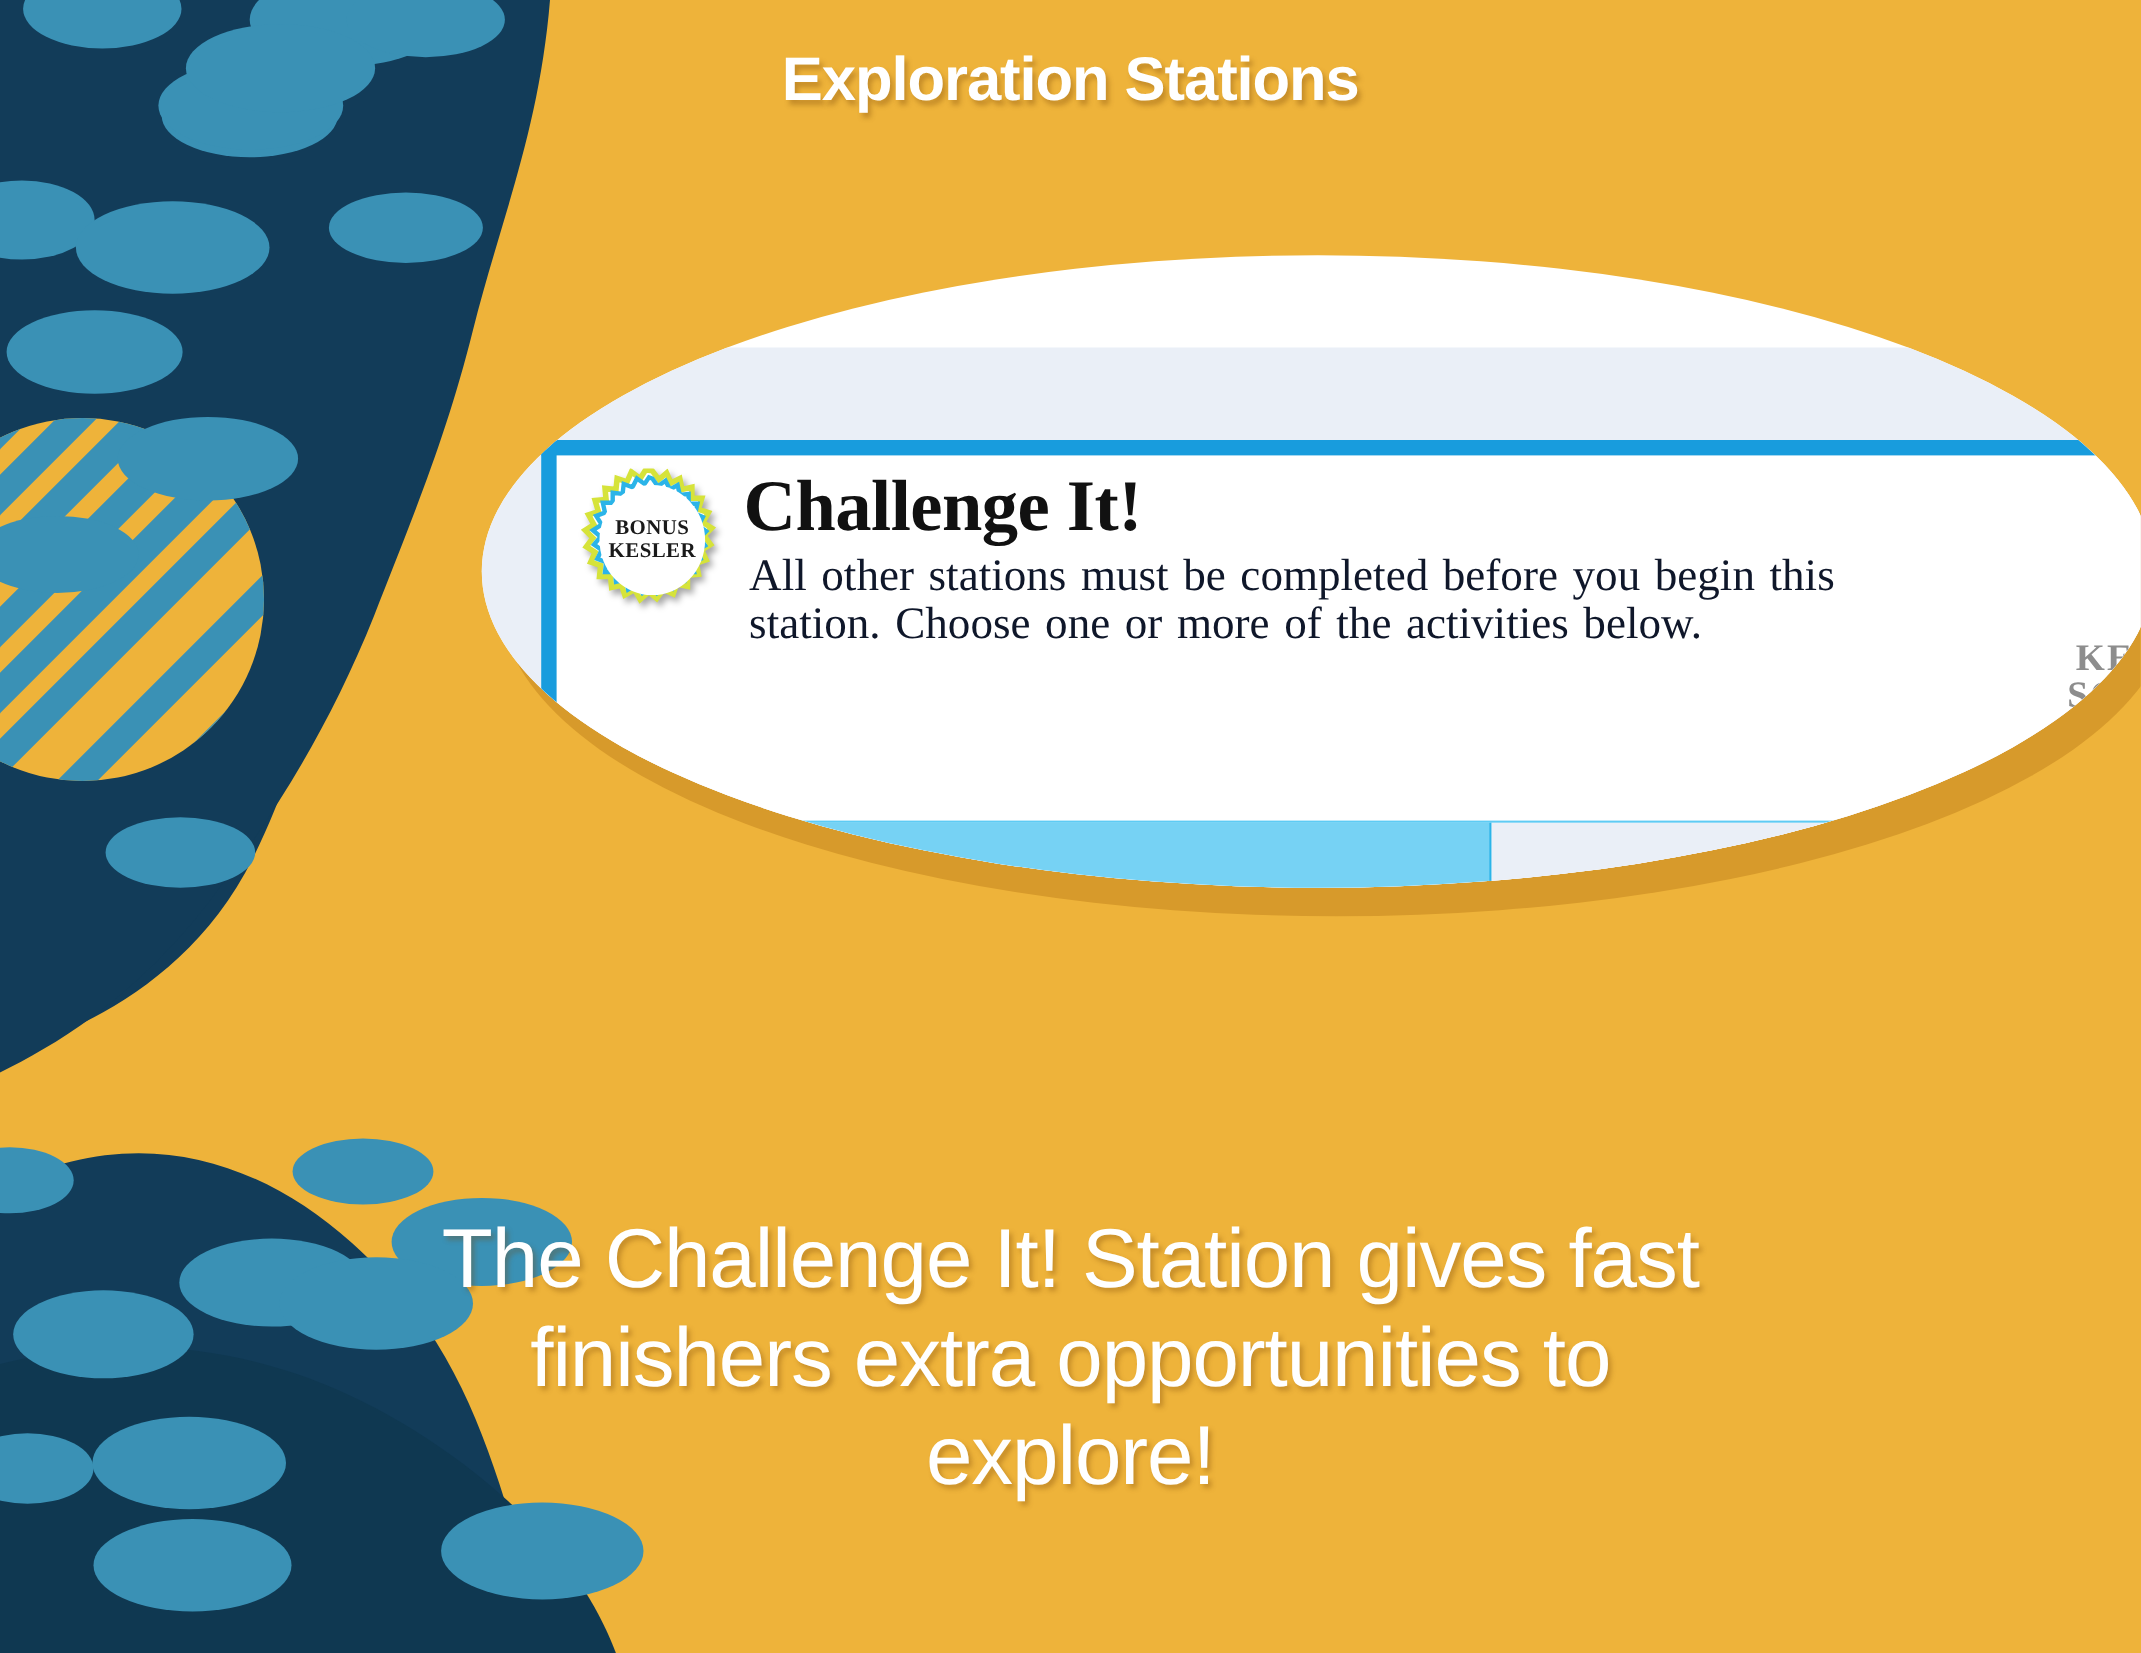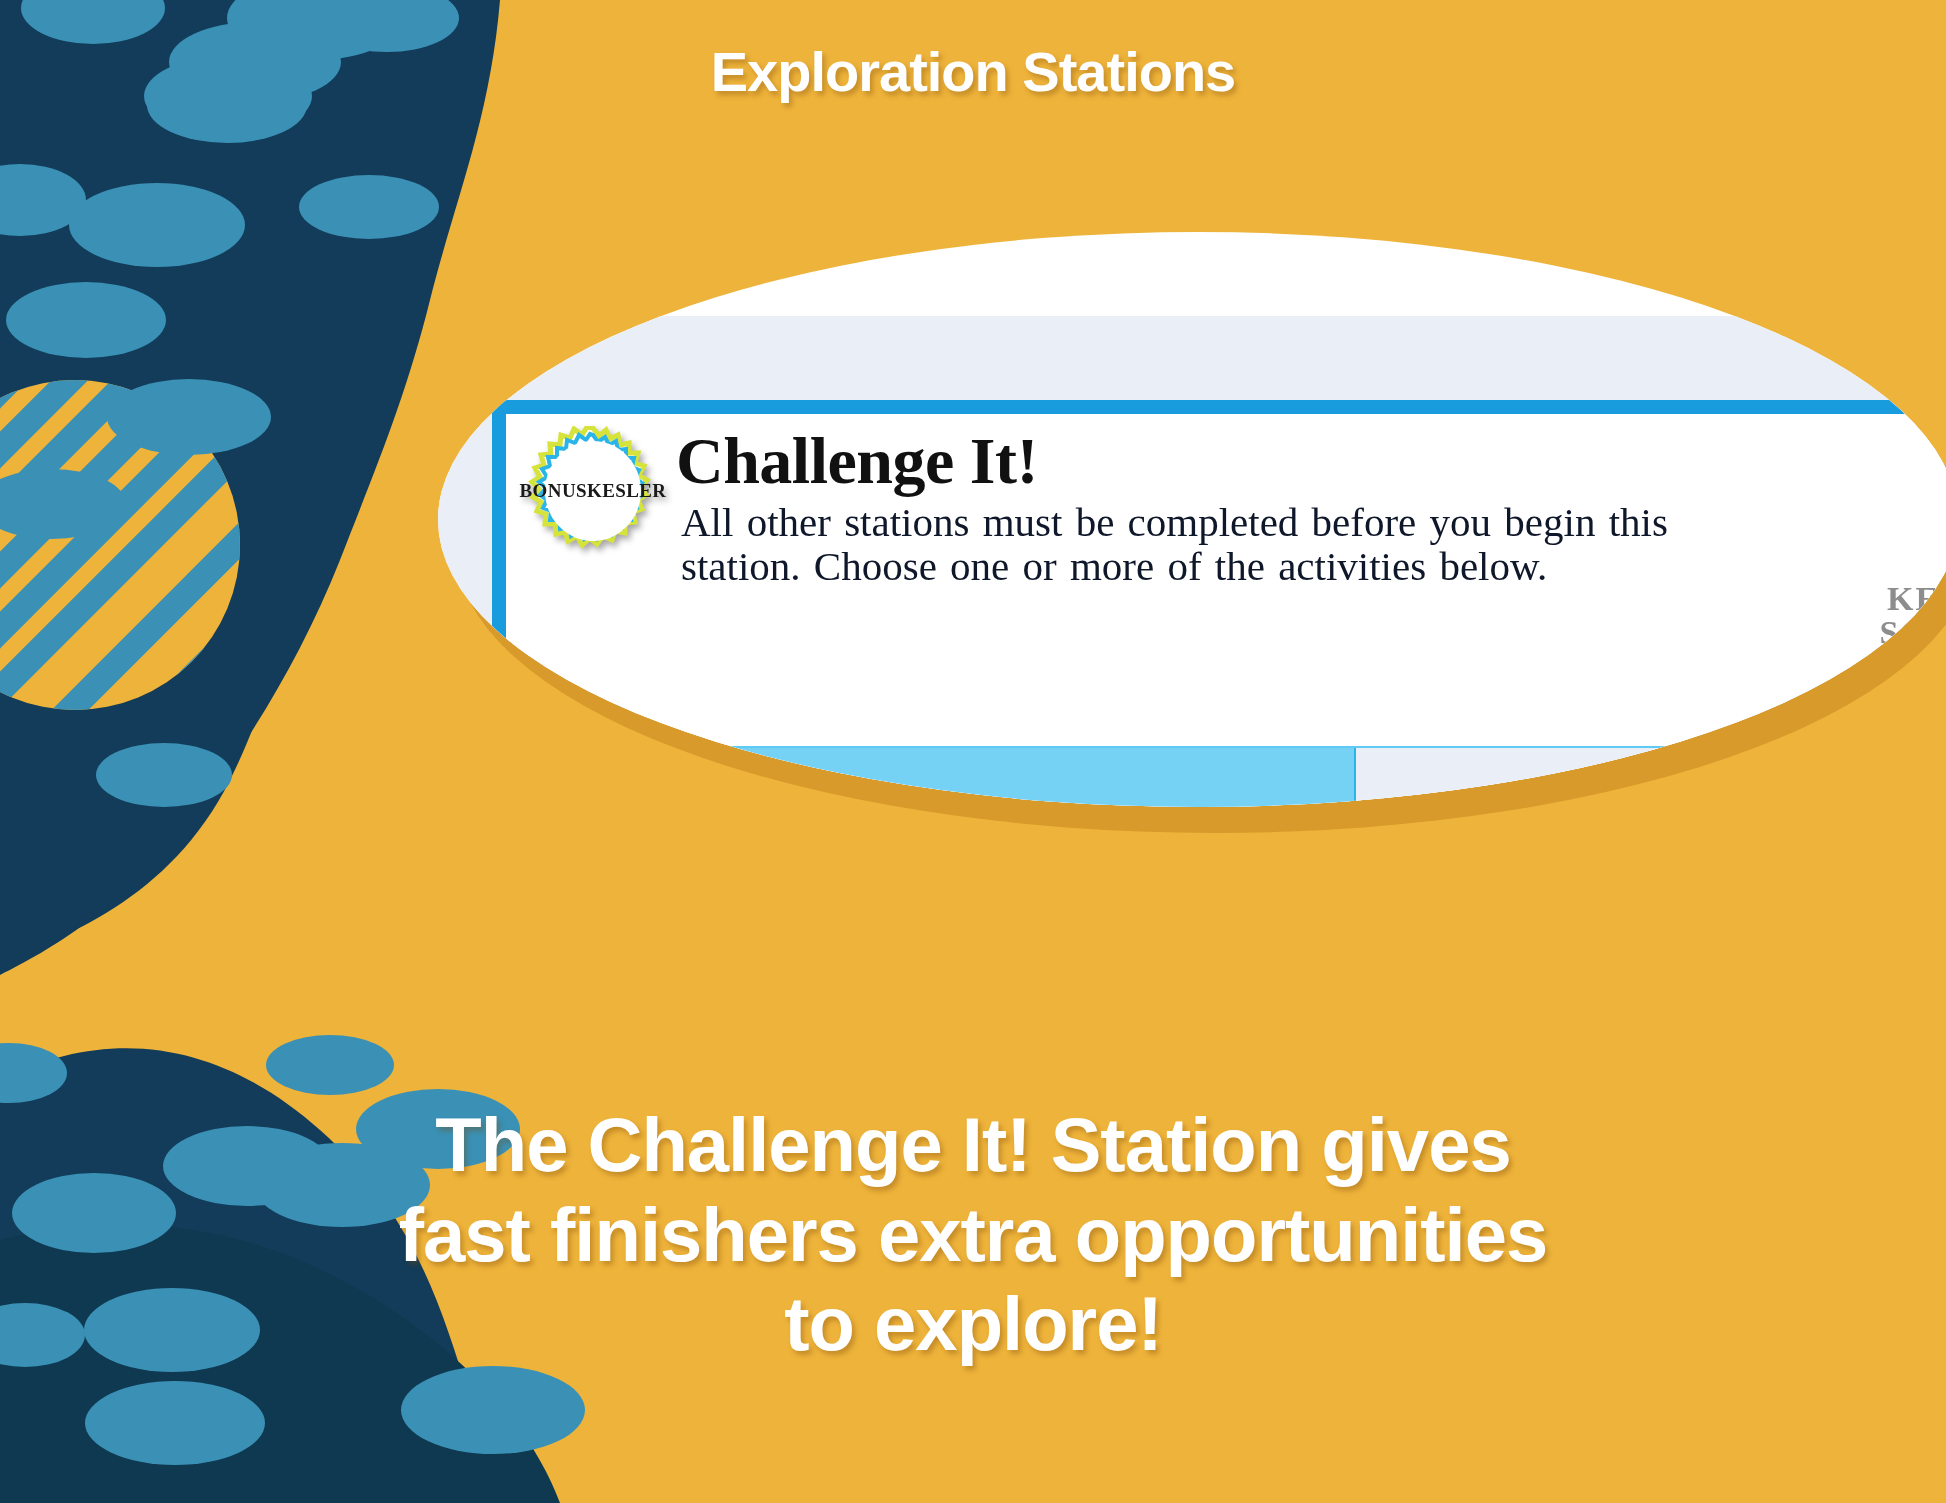--- a/index.html
+++ b/index.html
@@ -53,21 +53,21 @@
   }
 
   
   .badge-wrap{
     position:absolute;left:22px;top:12px;width:130px;height:130px;
     filter:drop-shadow(3px 4px 3px rgba(0,0,0,.35));
   }
   .badge-wrap svg{display:block;}
   .badge-text{
     position:absolute;left:0;top:0;width:130px;height:130px;
-    display:flex;flex-direction:row;align-items:center;justify-content:center;
+    display:flex;flex-direction:column;align-items:center;justify-content:center;
     font-family:"Liberation Serif", serif;
     font-weight:bold;
     font-size:19px;
     line-height:1.08;
     letter-spacing:0.4px;
     color:#1a1a1a;
     text-align:center;
   }
 
   .doc-head{
@@ -142,21 +142,21 @@
     font-size:56px;
     line-height:1.0;
     color:#ffffff;
     letter-spacing:-1px;
     text-shadow:3px 4px 5px rgba(120,70,10,.35);
   }
   .caption{
     position:absolute;left:373px;top:1100px;width:1200px;
     text-align:center;
     font-family:"Liberation Sans", sans-serif;
-    font-weight:bold;
+    font-weight:normal;
     font-size:76px;
     line-height:1.18;
     color:#ffffff;
     letter-spacing:-1px;
     text-shadow:3px 4px 5px rgba(120,70,10,.35);
   }
 </style>
 </head>
 <body>
 

